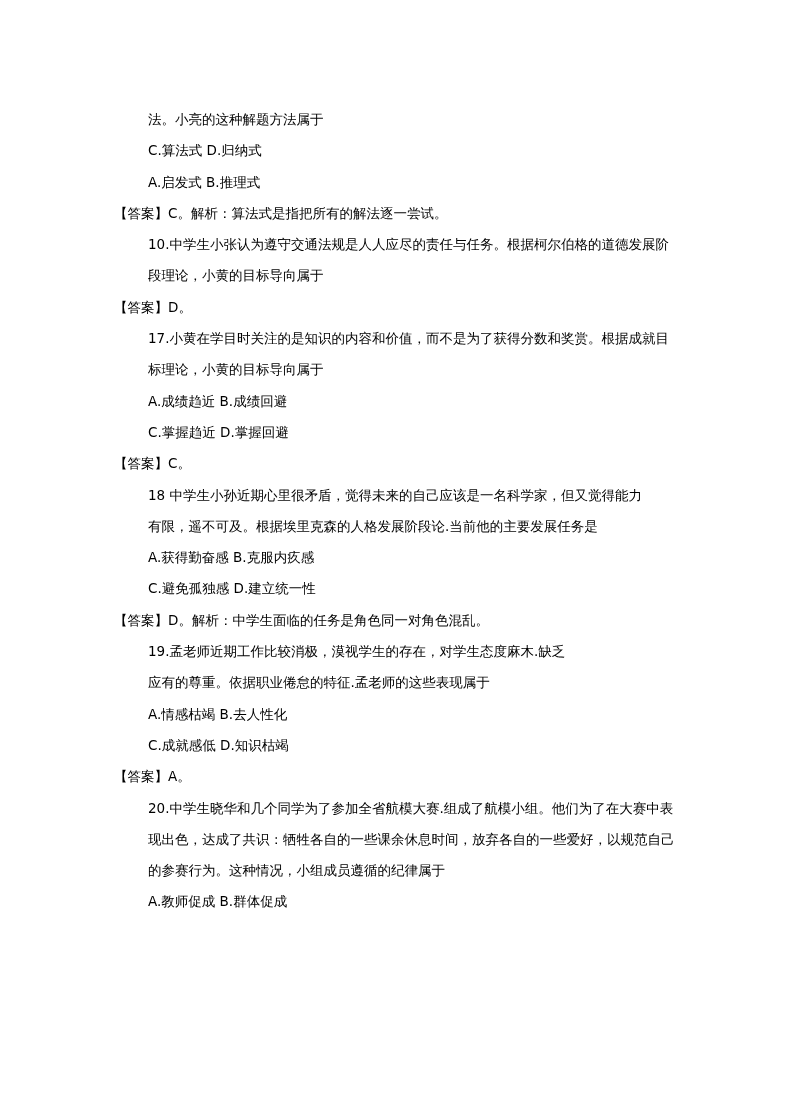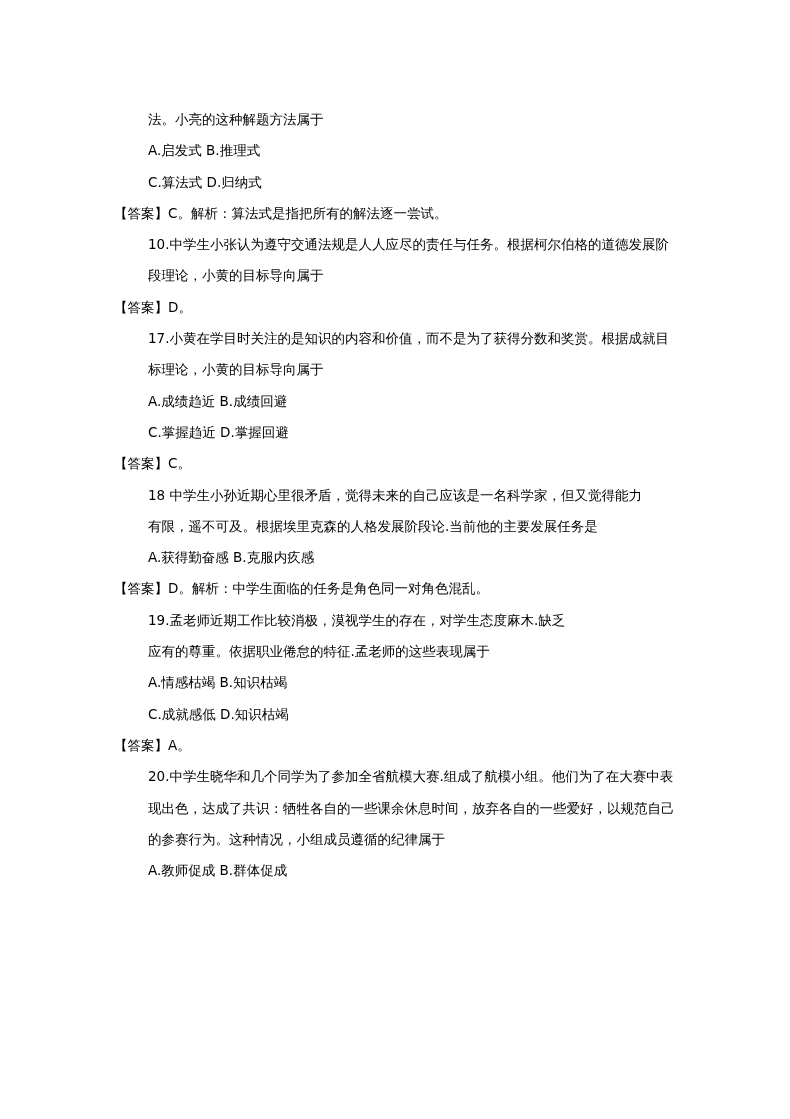--- a/index.html
+++ b/index.html
@@ -31,42 +31,43 @@
   }
   .answer {
     margin-left: -4px;
   }
 </style>
 </head>
 <body>
 
 <div class="page">
   <div class="line">法。小亮的这种解题方法属于</div>
+  <div class="line">C.算法式 D.归纳式</div>
   <div class="line">A.启发式 B.推理式</div>
-  <div class="line">C.算法式 D.归纳式</div>
   <div class="line answer">【答案】C。解析：算法式是指把所有的解法逐一尝试。</div>
 
   <div class="line">10.中学生小张认为遵守交通法规是人人应尽的责任与任务。根据柯尔伯格的道德发展阶</div>
   <div class="line">段理论，小黄的目标导向属于</div>
   <div class="line answer">【答案】D。</div>
 
   <div class="line">17.小黄在学目时关注的是知识的内容和价值，而不是为了获得分数和奖赏。根据成就目</div>
   <div class="line">标理论，小黄的目标导向属于</div>
   <div class="line">A.成绩趋近 B.成绩回避</div>
   <div class="line">C.掌握趋近 D.掌握回避</div>
   <div class="line answer">【答案】C。</div>
 
   <div class="line">18 中学生小孙近期心里很矛盾，觉得未来的自己应该是一名科学家，但又觉得能力</div>
   <div class="line">有限，遥不可及。根据埃里克森的人格发展阶段论.当前他的主要发展任务是</div>
   <div class="line">A.获得勤奋感 B.克服内疚感</div>
+  <div class="line">C.避免孤独感 D.建立统一性</div>
   <div class="line answer">【答案】D。解析：中学生面临的任务是角色同一对角色混乱。</div>
 
   <div class="line">19.孟老师近期工作比较消极，漠视学生的存在，对学生态度麻木.缺乏</div>
   <div class="line">应有的尊重。依据职业倦怠的特征.孟老师的这些表现属于</div>
-  <div class="line">A.情感枯竭 B.知识枯竭</div>
+  <div class="line">A.情感枯竭 B.去人性化</div>
   <div class="line">C.成就感低 D.知识枯竭</div>
   <div class="line answer">【答案】A。</div>
 
   <div class="line">20.中学生晓华和几个同学为了参加全省航模大赛.组成了航模小组。他们为了在大赛中表</div>
   <div class="line">现出色，达成了共识：牺牲各自的一些课余休息时间，放弃各自的一些爱好，以规范自己</div>
   <div class="line">的参赛行为。这种情况，小组成员遵循的纪律属于</div>
   <div class="line">A.教师促成 B.群体促成</div>
 </div>
 
 </body></html>

